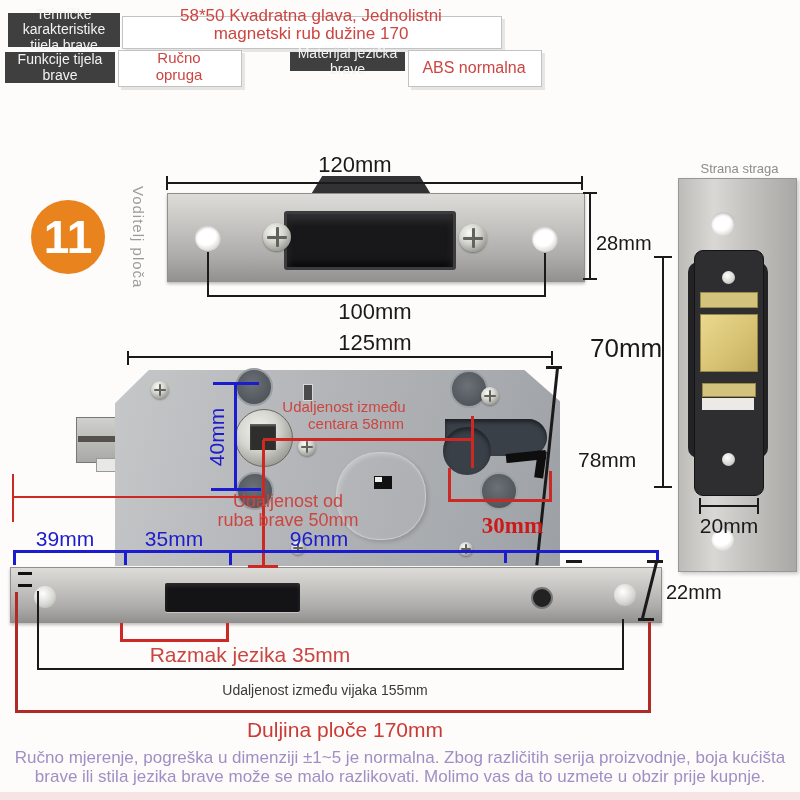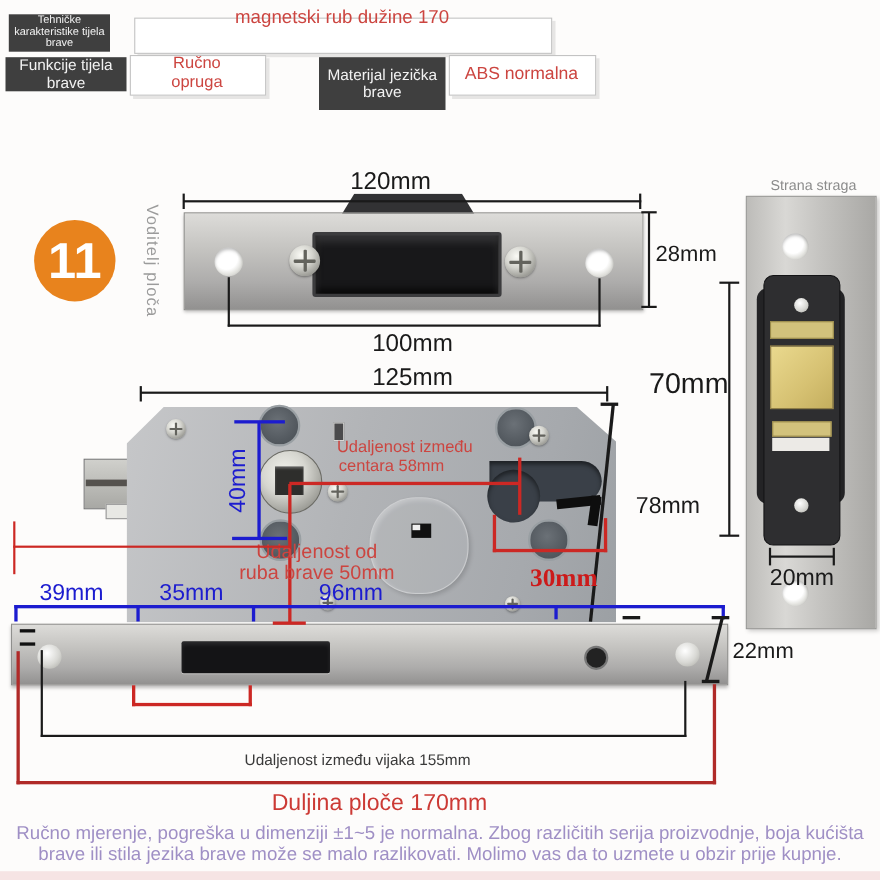--- a/index.html
+++ b/index.html
@@ -36,34 +36,35 @@
   .dim{font-size:21px;color:#1a1a1a;white-space:nowrap;}
   .dimb{font-size:21px;color:#1c1ccf;white-space:nowrap;}
   .dimr{color:#cc4540;white-space:nowrap;}
   .sidecap{writing-mode:vertical-rl;color:#9b9b9b;font-size:15px;letter-spacing:1px;}
 </style>
 </head>
 <body>
 
 <div id="canvas">
 
-  <div class="abs speclabel" style="left:8px;top:13px;width:92px;height:34px;font-size:10px;">Tehničke karakteristike tijela brave</div>
+  <div class="abs speclabel" style="left:8px;top:13px;width:112px;height:34px;font-size:14px;">Tehničke karakteristike tijela brave</div>
   <div class="abs specval" style="left:122px;top:16px;width:378px;height:31px;"></div>
   <div class="abs ctr redtxt" style="left:122px;top:7px;width:378px;font-size:17px;line-height:18px;">
+    <div>58*50 Kvadratna glava, Jednolistni</div>
     <div>magnetski rub dužine 170</div>
   </div>
 
   <div class="abs speclabel" style="left:5px;top:52px;width:110px;height:31px;font-size:14px;">Funkcije tijela brave</div>
   <div class="abs specval" style="left:118px;top:50px;width:122px;height:35px;"></div>
   <div class="abs ctr redtxt" style="left:118px;top:49px;width:122px;font-size:15px;line-height:17px;">
     <div>Ručno</div>
     <div>opruga</div>
   </div>
 
-  <div class="abs speclabel" style="left:290px;top:52px;width:115px;height:48px;font-size:14px;">Materijal jezička brave</div>
+  <div class="abs speclabel" style="left:290px;top:52px;width:115px;height:19px;font-size:14px;">Materijal jezička brave</div>
   <div class="abs specval" style="left:408px;top:50px;width:132px;height:35px;"></div>
   <div class="abs ctr redtxt" style="left:408px;top:50px;width:132px;height:35px;font-size:16px;line-height:35px;">ABS normalna</div>
 
   <div class="abs ctr" style="left:31px;top:200px;width:74px;height:74px;border-radius:50%;background:#e8831d;
        color:#fff;font-size:46px;font-weight:bold;line-height:74px;">11</div>
   <div class="abs sidecap" style="left:130px;top:186px;height:145px;">Voditelj ploča</div>
 
   <div class="abs" style="left:310px;top:176px;width:122px;height:20px;background:#323234;
        clip-path:polygon(10% 0,90% 0,100% 100%,0 100%);"></div>
   <div class="abs metal-h" style="left:167px;top:193px;width:416px;height:87px;"></div>
@@ -81,21 +82,21 @@
     </div>
 
   <div class="abs ctr dim" style="left:305px;top:152px;width:100px;font-size:22px;">120mm</div>
   <div class="abs ln" style="left:167px;top:182px;width:416px;height:2px;"></div>
   <div class="abs ln" style="left:166px;top:176px;width:2px;height:14px;"></div>
   <div class="abs ln" style="left:581px;top:176px;width:2px;height:14px;"></div>
 
   <div class="abs ln" style="left:589px;top:193px;width:2px;height:87px;"></div>
   <div class="abs ln" style="left:583px;top:192px;width:14px;height:2px;"></div>
   <div class="abs ln" style="left:583px;top:278px;width:14px;height:2px;"></div>
-  <div class="abs dim" style="left:596px;top:220px;font-size:20px;">28mm</div>
+  <div class="abs dim" style="left:596px;top:232px;font-size:20px;">28mm</div>
 
   <div class="abs ln" style="left:207px;top:252px;width:2px;height:45px;"></div>
   <div class="abs ln" style="left:544px;top:253px;width:2px;height:44px;"></div>
   <div class="abs ln" style="left:207px;top:295px;width:339px;height:2px;"></div>
   <div class="abs ctr dim" style="left:320px;top:299px;width:110px;font-size:22px;">100mm</div>
 
   <div class="abs ctr" style="left:682px;top:161px;width:115px;font-size:13px;color:#8c8c8c;">Strana straga</div>
   <div class="abs metal-v" style="left:678px;top:178px;width:117px;height:392px;"></div>
   <div class="abs whole" style="left:711px;top:212px;width:24px;height:24px;"></div>
   <div class="abs whole" style="left:711px;top:527px;width:24px;height:24px;"></div>
@@ -195,21 +196,21 @@
   <div class="abs ln" style="left:566px;top:560px;width:16px;height:3px;"></div>
   <div class="abs dim" style="left:578px;top:448px;font-size:21px;">78mm</div>
 
   <div class="abs lnb" style="left:234px;top:383px;width:3px;height:107px;"></div>
   <div class="abs lnb" style="left:213px;top:382px;width:46px;height:3px;"></div>
   <div class="abs lnb" style="left:211px;top:488px;width:50px;height:3px;"></div>
   <div class="abs ctr dimb" style="left:187px;top:425px;width:60px;height:24px;transform:rotate(-90deg);">40mm</div>
 
   <div class="abs lnr" style="left:263px;top:438px;width:210px;height:3px;"></div>
   <div class="abs lnr" style="left:471px;top:416px;width:3px;height:52px;"></div>
-  <div class="abs ctr dimr" style="left:292px;top:398px;width:152px;font-size:15px;">Udaljenost između</div>
+  <div class="abs ctr dimr" style="left:268px;top:398px;width:152px;font-size:15px;">Udaljenost između</div>
   <div class="abs ctr dimr" style="left:280px;top:415px;width:152px;font-size:15px;">centara 58mm</div>
 
   <div class="abs lnr" style="left:262px;top:440px;width:3px;height:127px;"></div>
   <div class="abs lnr" style="left:248px;top:565px;width:30px;height:3px;"></div>
   <div class="abs ctr dimr" style="left:213px;top:491px;width:150px;font-size:18px;">Udaljenost od</div>
   <div class="abs ctr dimr" style="left:213px;top:510px;width:150px;font-size:18px;">ruba brave 50mm</div>
 
   <div class="abs lnr" style="left:12px;top:474px;width:2px;height:48px;"></div>
   <div class="abs lnr" style="left:12px;top:496px;width:252px;height:2px;"></div>
 
@@ -230,20 +231,21 @@
   <div class="abs ctr dimb" style="left:284px;top:527px;width:70px;">96mm</div>
 
   <div class="abs ln" style="left:655px;top:562px;width:3px;height:58px;transform:rotate(14deg);transform-origin:top left;"></div>
   <div class="abs ln" style="left:647px;top:560px;width:16px;height:3px;"></div>
   <div class="abs ln" style="left:638px;top:618px;width:16px;height:3px;"></div>
   <div class="abs dim" style="left:666px;top:581px;font-size:20px;">22mm</div>
 
   <div class="abs lnr" style="left:120px;top:623px;width:3px;height:19px;"></div>
   <div class="abs lnr" style="left:226px;top:623px;width:3px;height:19px;"></div>
   <div class="abs lnr" style="left:120px;top:639px;width:109px;height:3px;"></div>
+  <div class="abs ctr dimr" style="left:125px;top:643px;width:250px;font-size:21px;">Razmak jezika 35mm</div>
 
   <div class="abs ln" style="left:37px;top:591px;width:2px;height:79px;"></div>
   <div class="abs ln" style="left:622px;top:619px;width:2px;height:51px;"></div>
   <div class="abs ln" style="left:37px;top:668px;width:587px;height:2px;"></div>
   <div class="abs ctr" style="left:175px;top:682px;width:300px;font-size:14px;color:#3a3a3a;">Udaljenost između vijaka 155mm</div>
 
   <div class="abs lnr2" style="left:15px;top:592px;width:3px;height:121px;"></div>
   <div class="abs lnr2" style="left:648px;top:622px;width:3px;height:91px;"></div>
   <div class="abs lnr2" style="left:15px;top:710px;width:636px;height:3px;"></div>
   <div class="abs ctr" style="left:215px;top:718px;width:260px;font-size:21px;color:#cc3a35;">Duljina ploče 170mm</div>

